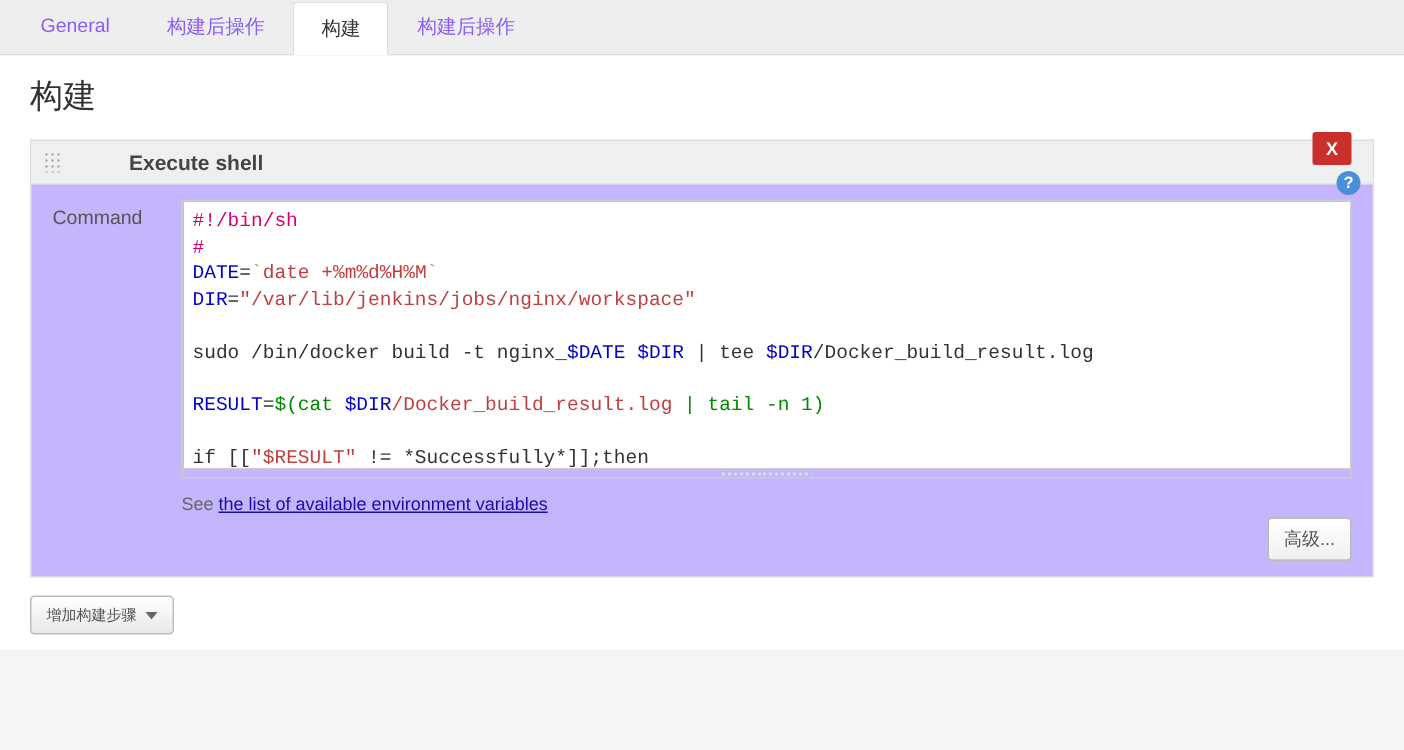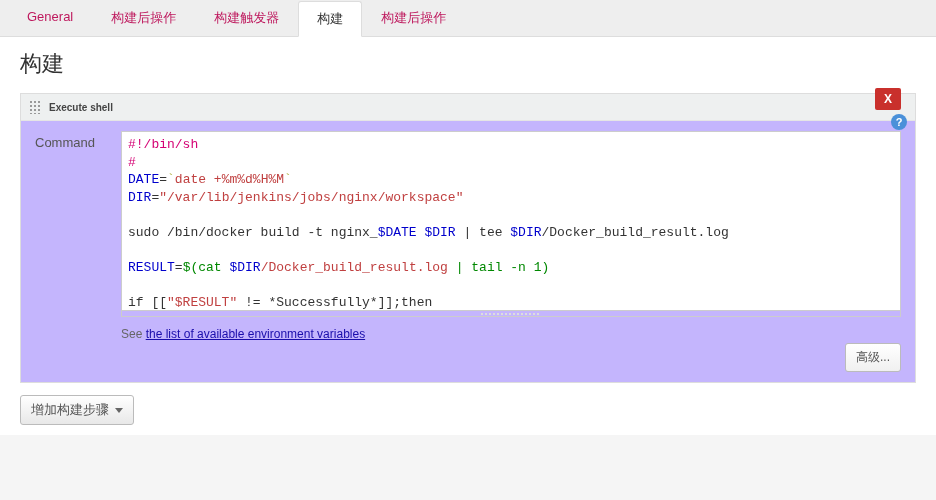--- a/index.html
+++ b/index.html
@@ -13,21 +13,21 @@
       overflow: hidden;
     }
     .tabs {
       display: flex;
       background: #eee;
       border-bottom: 1px solid #ddd;
       padding: 0 8px;
     }
     .tab {
       padding: 8px 18px;
-      color: #be185d;
+      color: #8b5cf6;
       cursor: pointer;
       font-size: 13px;
       border: 1px solid transparent;
       background: transparent;
     }
     .tab.active {
       color: #333;
       background: #fff;
       border: 1px solid #ddd;
       border-bottom: 1px solid #fff;
@@ -62,22 +62,23 @@
     .drag-handle {
       width: 12px;
       height: 14px;
       margin-right: 8px;
       background-image: radial-gradient(#999 1px, transparent 1px);
       background-size: 4px 4px;
       cursor: move;
     }
     .step-title {
       font-weight: bold;
-      font-size: 10px;
+      font-size: 14px;
       color: #444;
+      margin-left: 37px;
     }
     .delete-btn {
       position: absolute;
       top: -6px;
       right: 14px;
       width: 26px;
       height: 22px;
       background: #c9302c;
       color: #fff;
       font-weight: bold;
@@ -159,21 +160,21 @@
     }
     .add-step-btn {
       display: inline-flex;
       align-items: center;
       background: linear-gradient(#fff, #e8e8e8);
       border: 1px solid #bbb;
       border-radius: 3px;
       padding: 5px 10px;
       color: #555;
       cursor: pointer;
-      font-size: 13px;
+      font-size: 10px;
     }
     .caret-down {
       margin-left: 6px;
       width: 0; height: 0;
       border-left: 4px solid transparent;
       border-right: 4px solid transparent;
       border-top: 5px solid #666;
     }
     .clearfix::after { content: ""; display: block; clear: both; }
     
@@ -184,21 +185,20 @@
     .c-str    { color: #c04040; }
     .c-path   { color: #c04040; }
     .c-num    { color: #008800; }
   </style>
 </head>
 <body>
 
 <div class="tabs">
   <div class="tab">General</div>
   <div class="tab">构建后操作</div>
-  <div class="tab">构建触发器</div>
   <div class="tab active">构建</div>
   <div class="tab">构建后操作</div>
 </div>
 
 <div class="page">
   <div class="section-title">构建</div>
 
   <div class="build-step">
     <div class="delete-btn">X</div>
     <div class="help-icon">?</div>

